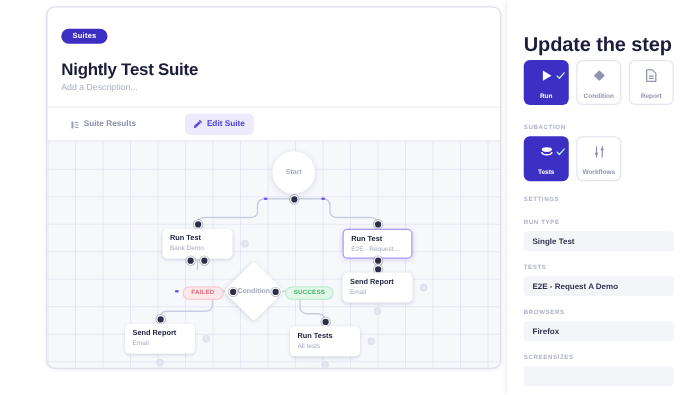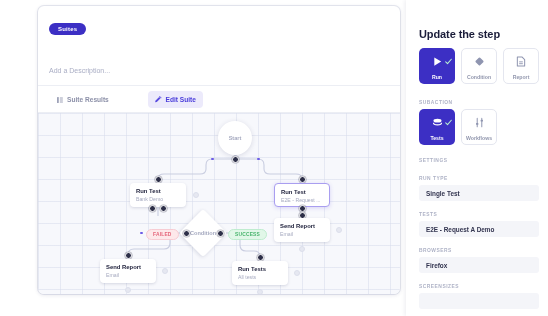--- a/index.html
+++ b/index.html
@@ -106,21 +106,21 @@
   .pill.success{background:#e1f7e8;color:#46b36b;border:1px solid #bfeccf;}
 
   
   .panel{
     position:absolute;left:406px;top:0;width:142px;height:316px;
     background:#ffffff;box-shadow:-1px 0 4px rgba(40,42,90,.09);
     overflow:hidden;
   }
   .panel-title{
     position:absolute;left:13px;top:28px;
-    font-size:11px;font-weight:bold;color:#1b1d3a;letter-spacing:-.1px;
+    font-size:16px;font-weight:bold;color:#1b1d3a;letter-spacing:-.1px;
   }
   .tile{
     position:absolute;width:36px;height:36px;border-radius:5px;
     box-sizing:border-box;display:flex;flex-direction:column;
     align-items:center;justify-content:center;gap:3px;
   }
   .tile.active{background:#3c2fc4;}
   .tile.idle{background:#fff;border:1px solid #e4e6ef;}
   .tile .t-label{font-size:5.2px;font-weight:bold;}
   .tile.active .t-label{color:#fff;}
@@ -142,20 +142,21 @@
 </head>
 <body>
 
 <div class="app">
 
   <div class="main-card">
 
     <div class="suites-badge">Suites</div>
 
     <div class="card-head">
+      <div class="suite-title">Nightly Test Suite</div>
       <div class="suite-desc">Add a Description...</div>
     </div>
 
     <div class="tabbar">
       <div class="tab results">
         <span>
           <svg width="6" height="6" viewBox="0 0 10 10">
               <rect x="0" y="0" width="3" height="10" rx="1" fill="#9ea2b8"></rect>
               <rect x="4.5" y="1" width="5.5" height="1.4" rx=".6" fill="#9ea2b8"></rect>
               <rect x="4.5" y="4.3" width="5.5" height="1.4" rx=".6" fill="#9ea2b8"></rect>

